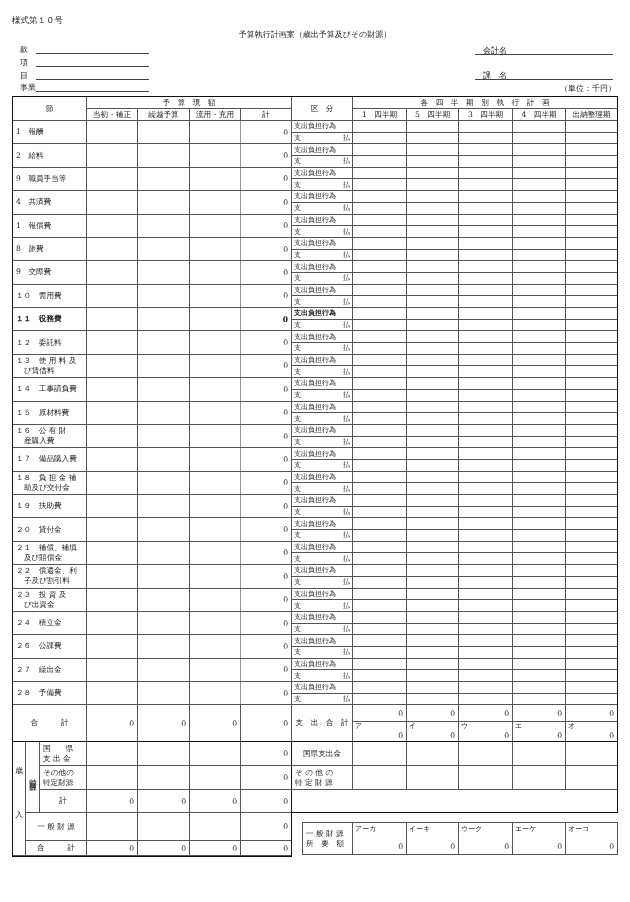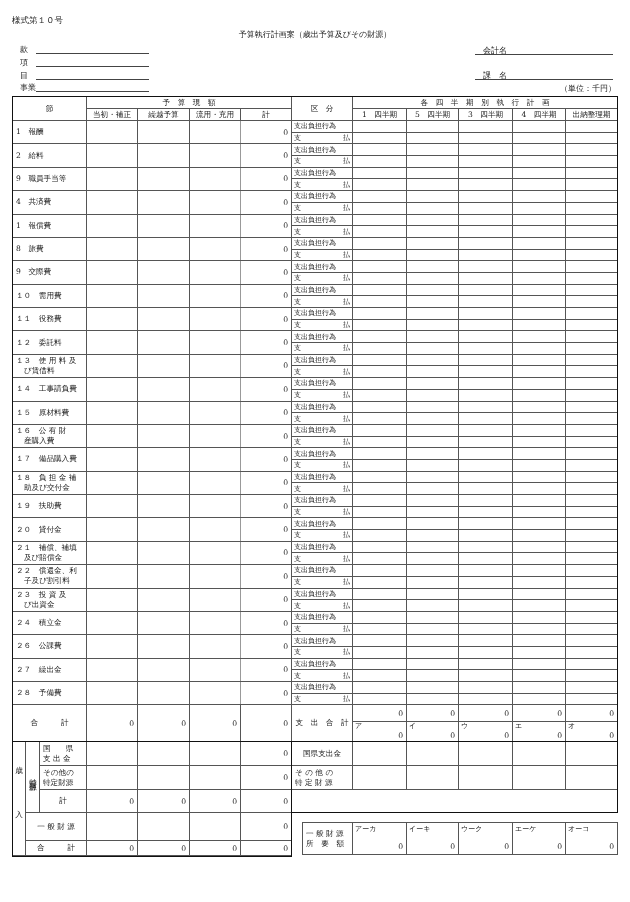--- a/index.html
+++ b/index.html
@@ -315,21 +315,21 @@
             <span>支</span>
             <span>払</span>
           </div>
         </td>
         <td></td>
         <td></td>
         <td></td>
         <td></td>
         <td></td>
       </tr>
-      <tr style="height: 11.7px;">
+      <tr style="height: 11.7px; font-weight: bold;">
         <td rowspan="2" class="kb thick-t">
           <div>１１　役務費</div>
           <div style="padding-left:8px"></div>
         </td>
         <td rowspan="2" class="thick-t"></td>
         <td rowspan="2" class="thick-t"></td>
         <td rowspan="2" class="thick-t" style="border-right-color:#999"></td>
         <td rowspan="2" class="r thick-t">0</td>
         <td class="thick-t" style="padding-left:2px;font-size:7px">支出負担行為</td>
         <td class="thick-t"></td>

